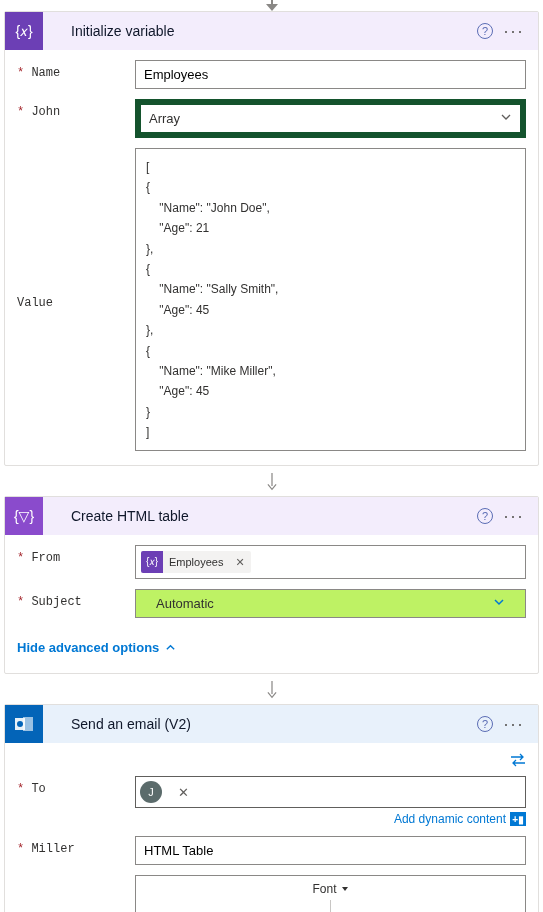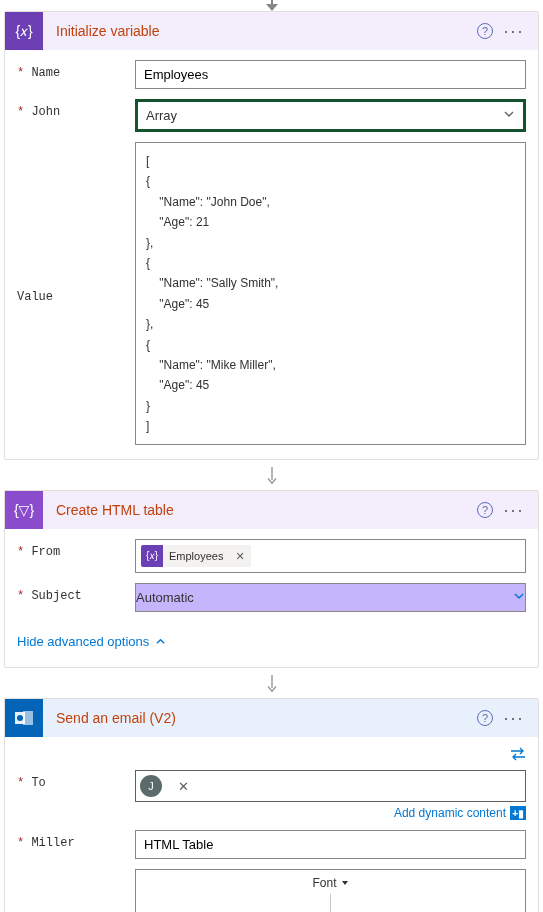--- a/index.html
+++ b/index.html
@@ -8,59 +8,59 @@
 .arrow { width: 20px; height: 20px; display: flex; align-items: center; justify-content: center; margin: 4px 0; }
 .arrow svg { width: 16px; height: 18px; }
 .card { width: 535px; border: 1px solid #e1dfdd; border-radius: 2px; background: #fff; margin-bottom: 2px; }
 .card-header { display: flex; align-items: center; height: 38px; padding: 0 8px 0 0; }
 .card-header.purple { background: #f3edfc; }
 .card-header.blue { background: #e8f1fb; }
 .card-icon { width: 38px; height: 38px; display: flex; align-items: center; justify-content: center; color: #fff; font-size: 14px; flex-shrink: 0; }
 .card-icon.var { background: #6c3fb5; }
 .card-icon.table { background: #8a4bcc; }
 .card-icon.email { background: #0364b8; }
-.card-title { flex: 1; padding-left: 13px; font-size: 14px; color: #c2410c; }
+.card-title { flex: 1; padding-left: 28px; font-size: 14px; color: #0f172a; }
 .card-actions { display: flex; align-items: center; gap: 10px; padding-right: 6px; }
 .help-icon { color: #5b6db5; cursor: pointer; width: 16px; height: 16px; display: flex; align-items: center; justify-content: center; border: 1px solid #5b6db5; border-radius: 50%; font-size: 11px; }
 .menu-icon { color: #605e5c; cursor: pointer; font-size: 18px; letter-spacing: 1px; line-height: 10px; }
 .card-body { padding: 10px 12px 14px 12px; }
 .form-row { display: flex; align-items: flex-start; margin-bottom: 10px; }
 .form-row:last-child { margin-bottom: 0; align-items: center; }
 .form-label { width: 118px; font-size: 12px; color: #323130; padding-top: 6px; flex-shrink: 0; font-family: Liberation Mono, monospace; }
 .req { color: #a4262c; }
 .form-control { flex: 1; }
 input[type=text].textbox, .textbox { width: 100%; border: 1px solid #8a8886; padding: 6px 8px; font-size: 13px; font-family: inherit; background: #fff; }
-.select-box { width: 100%; border: 3px solid #14532d; padding: 6px 8px; font-size: 13px; background: #fff; display: flex; align-items: center; justify-content: space-between; cursor: pointer; }
+.select-box { width: 100%; border: 6px solid #14532d; padding: 6px 8px; font-size: 13px; background: #fff; display: flex; align-items: center; justify-content: space-between; cursor: pointer; }
 .chevron { color: #605e5c; }
 .chevron svg { width: 12px; height: 12px; }
 .json-box { width: 100%; border: 1px solid #8a8886; padding: 8px 10px; font-size: 12px; line-height: 1.7; background: #fff; font-family: "Segoe UI", Arial, sans-serif; white-space: pre; overflow: auto; }
 .token-input { width: 100%; border: 1px solid #8a8886; background: #fff; padding: 4px; display: flex; align-items: center; flex-wrap: wrap; min-height: 30px; }
 .token { display: inline-flex; align-items: center; background: #f3f2f1; border-radius: 2px; font-size: 11px; height: 22px; margin: 1px; }
 .token-icon { width: 22px; height: 22px; display: flex; align-items: center; justify-content: center; color: #fff; font-size: 10px; border-radius: 2px 0 0 2px; }
 .token-icon.purple-light { background: #8a4bcc; }
 .token-icon.purple-dark { background: #6c3fb5; }
 .token-text { padding: 0 6px; }
 .token-close { padding: 0 6px; color: #605e5c; cursor: pointer; font-size: 11px; }
-.adv-options { color: #0078d4; font-size: 13px; cursor: pointer; display: flex; align-items: center; gap: 6px; margin-top: 22px; margin-bottom: 4px; }
+.adv-options { color: #0078d4; font-size: 13px; cursor: pointer; display: flex; align-items: center; gap: 6px; margin-top: 22px; margin-bottom: 4px; font-weight: bold; }
 .adv-options svg { width: 11px; height: 11px; }
 .email-body { padding: 10px 12px 14px 12px; }
 .swap-row { display: flex; justify-content: flex-end; margin-bottom: 6px; }
 .swap-icon { color: #0078d4; cursor: pointer; }
 .dyn-content { text-align: right; margin-top: 4px; font-size: 12px; color: #0078d4; display: flex; align-items: center; justify-content: flex-end; gap: 4px; cursor: pointer; }
 .dyn-badge { background: #0078d4; color: #fff; width: 16px; height: 14px; display: inline-flex; align-items: center; justify-content: center; font-size: 10px; font-weight: bold; }
 .editor-toolbar { border: 1px solid #8a8886; border-bottom: none; padding: 4px; display: flex; align-items: center; gap: 2px; background: #fff; flex-direction: column; }
 .tb-sel { border: none; font-size: 12px; background: #fff; padding: 2px 4px; display: flex; align-items: center; gap: 4px; cursor: pointer; }
 .tb-divider { width: 1px; background: #c8c6c4; height: 18px; margin: 0 2px; }
 .tb-btn { width: 22px; height: 22px; display: flex; align-items: center; justify-content: center; cursor: pointer; color: #323130; font-size: 13px; }
 .tb-btn svg { width: 14px; height: 14px; }
 .editor-body { border: 1px solid #8a8886; border-top: 1px solid #e1dfdd; padding: 6px; min-height: 44px; background: #fff; }
 .recipient-input { width: 100%; border: 1px solid #605e5c; background: #fff; padding: 4px; display: flex; align-items: center; min-height: 30px; }
 .recipient-chip { display: inline-flex; align-items: center; gap: 6px; font-size: 13px; padding: 0 6px 0 0; }
 .avatar { width: 22px; height: 22px; border-radius: 50%; background: #5b6b6b; color: #fff; display: flex; align-items: center; justify-content: center; font-size: 11px; }
-.columns-select { width: 100%; border: 1px solid #8a8886; padding: 6px 0; font-size: 13px; background: #c4b5fd; display: flex; justify-content: space-between; align-items: center; cursor: pointer; }
+.columns-select { width: 100%; border: 1px solid #8a8886; padding: 6px 20px; font-size: 13px; background: #bef264; display: flex; justify-content: space-between; align-items: center; cursor: pointer; }
 .columns-select .chevron svg { stroke: #0078d4; }
 .top-stub { width: 2px; height: 4px; background: #8a8886; }
 .top-tri { width: 0; height: 0; border-left: 6px solid transparent; border-right: 6px solid transparent; border-top: 7px solid #8a8886; margin-bottom: 0; }
 </style>
 </head>
 <body>
 
 <div class="flow-container">
 
   <div class="top-stub"></div>

